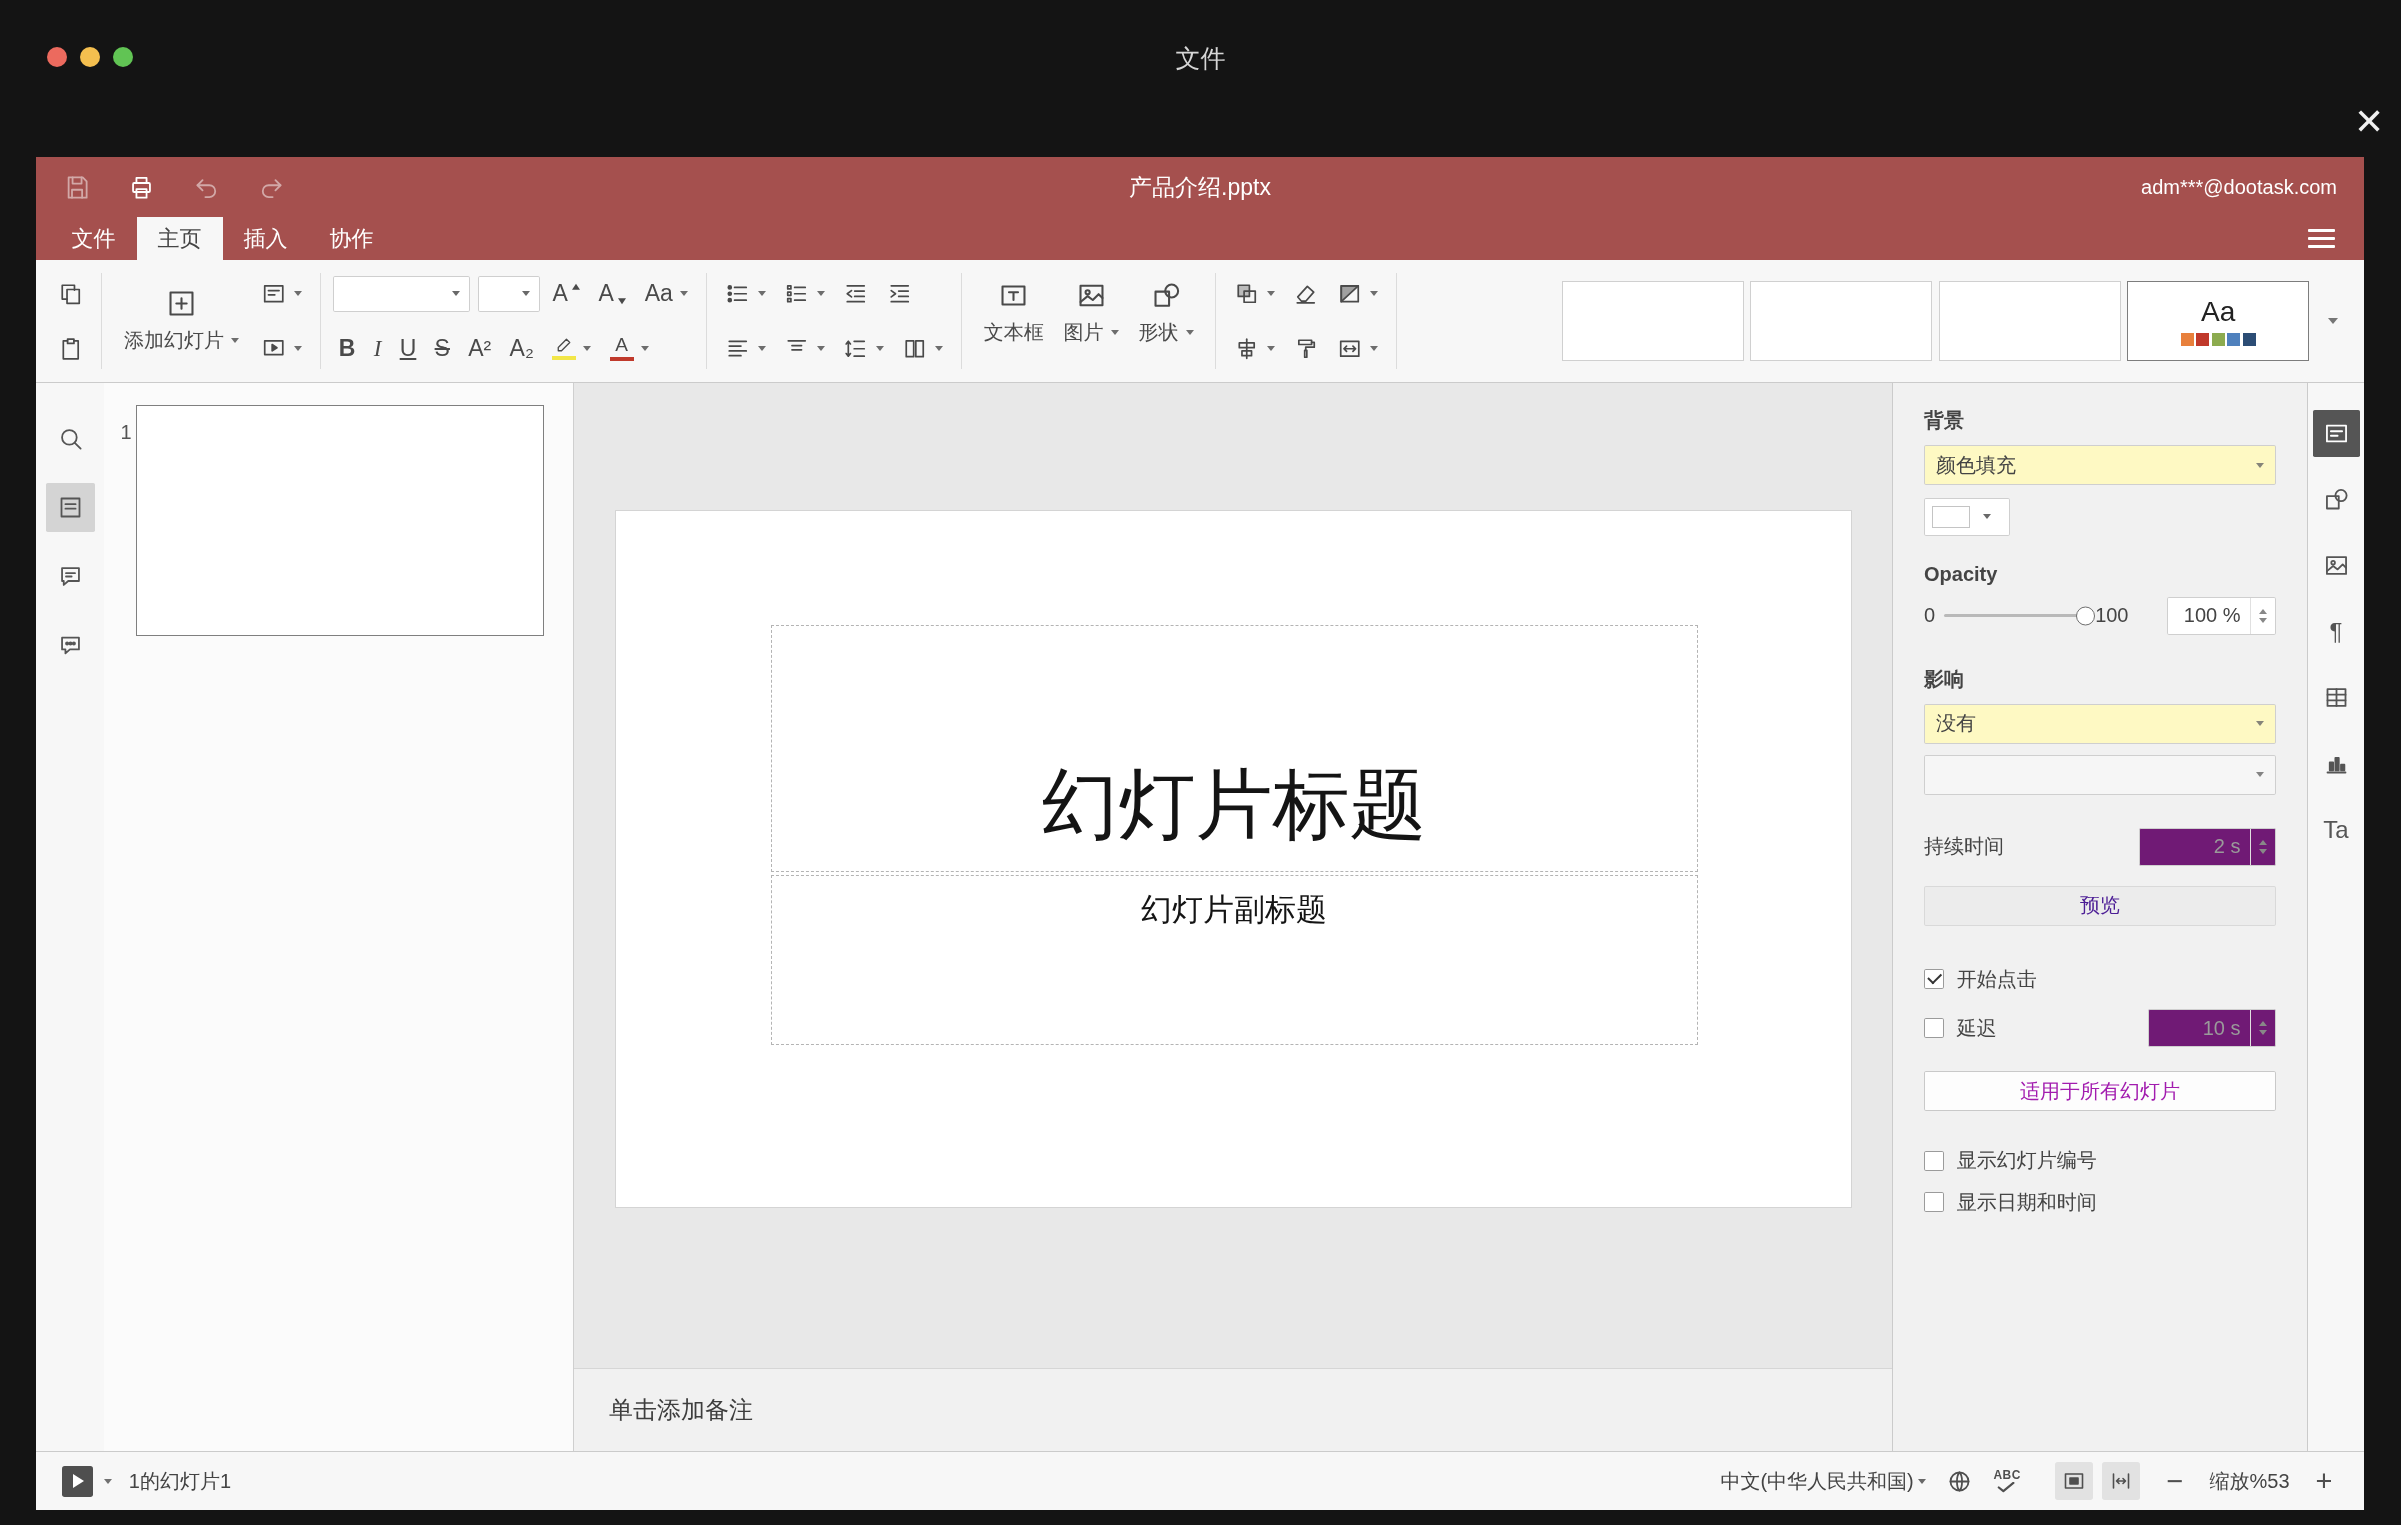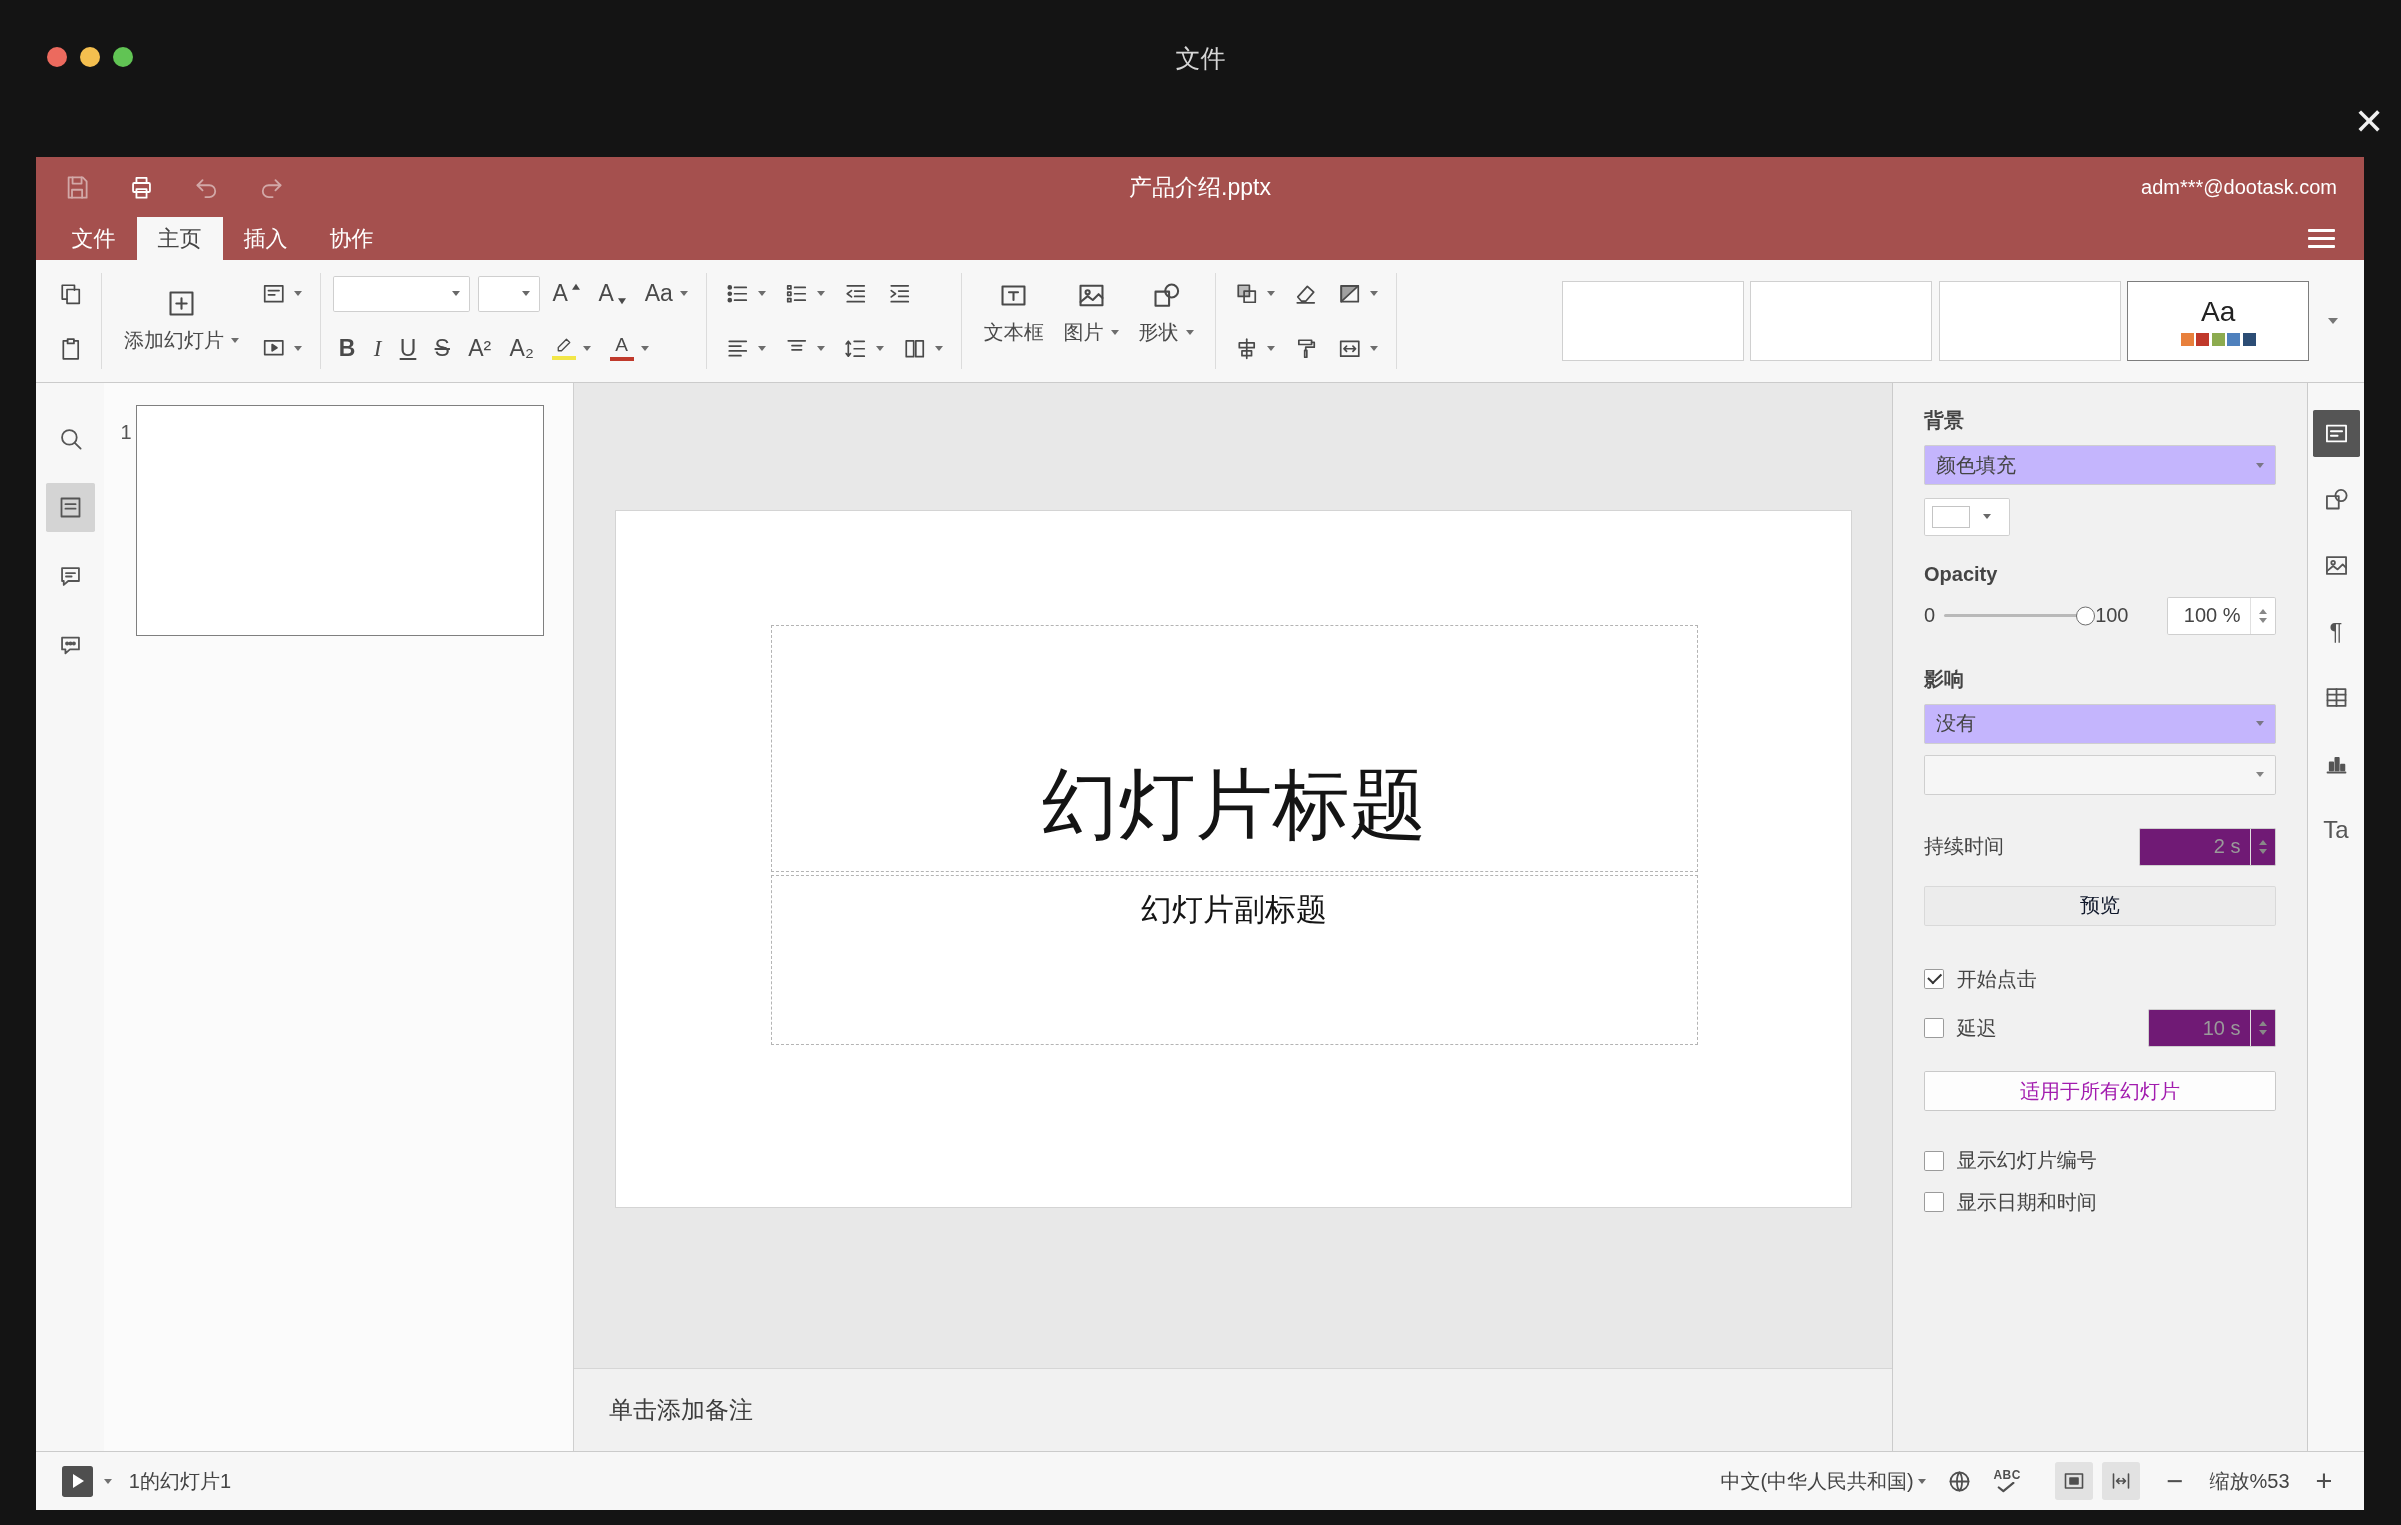--- a/index.html
+++ b/index.html
@@ -78,39 +78,39 @@
   .ph{position:absolute;border:1.8px dashed #b4b4b4;display:flex;justify-content:center}
   .ph-title{left:155px;top:114px;width:927px;height:247px;align-items:flex-end;padding-bottom:12.8px}
   .ph-title span{font-size:77px;color:#141414;white-space:nowrap}
   .ph-sub{left:155px;top:364px;width:927px;height:170px;align-items:flex-start;padding-top:12.8px}
   .ph-sub span{font-size:31px;color:#141414}
   .notes{height:83px;background:#f1f1f1;border-top:0.9px solid #d6d6d6;display:flex;align-items:center;padding-left:35px;font-size:24px;color:#3e3e3e;flex:none}
 
   
   .panel{width:415px;background:#f1f1f1;border-left:0.9px solid #cbcbcb;padding:24px 31px;font-size:20px;color:#444;overflow:hidden;flex:none}
   .p-label{font-weight:bold;margin-bottom:11px}
-  .select{height:40px;background:#c4b5fd;border:0.9px solid #cfcfcf;border-radius:1.8px;display:flex;align-items:center;justify-content:space-between;padding:0 11px;cursor:pointer}
+  .select{height:40px;background:#fef9c3;border:0.9px solid #cfcfcf;border-radius:1.8px;display:flex;align-items:center;justify-content:space-between;padding:0 11px;cursor:pointer}
   .select .caret{color:#666}
   .select.disabled{background:#f6f6f6;color:#999}
   .color-btn{margin-top:12.8px;width:86px;height:38px;background:#fff;border:0.9px solid #cfcfcf;border-radius:1.8px;display:flex;align-items:center;padding:0 7.3px;gap:8.2px;cursor:pointer}
   .swatch{width:38px;height:22px;background:#fff;border:0.9px solid #c4c4c4}
   .slider-row{display:flex;align-items:center;margin-top:9px;gap:9px}
   .track{width:142px;height:2.7px;background:#b9b9b9;border-radius:1.8px;position:relative;cursor:pointer}
   .knob{position:absolute;right:-9px;top:50%;transform:translateY(-50%);width:19px;height:19px;background:#fff;border:1.8px solid #6e6e6e;border-radius:50%;cursor:pointer}
   .spinbox{height:38px;background:#fff;border:0.9px solid #cfcfcf;border-radius:1.8px;display:flex;align-items:center}
   .spinbox .val{flex:1;text-align:right;padding-right:9px}
   .spinbox.disabled{background:#701a75;color:#9a9a9a}
   .spin{width:25.5px;border-left:0.9px solid #e0e0e0;height:100%;display:flex;flex-direction:column;align-items:center;justify-content:center;gap:4.6px;cursor:pointer}
   .spin i{width:0;height:0;border-left:4.6px solid transparent;border-right:4.6px solid transparent;display:block}
   .spin .su{border-bottom:5.5px solid #888}
   .spin .sd{border-top:5.5px solid #888}
   .w120{width:109px}.w150{width:137px}.w140{width:128px}
   .p-row{display:flex;align-items:center}
   .btn{width:100%;height:40px;border:0.9px solid #c9c9c9;border-radius:1.8px;background:#fdfdfd;font-size:20px;color:#a21caf;display:flex;align-items:center;justify-content:center;cursor:pointer}
-  .btn.disabled{background:#ececec;color:#0f172a;border-color:#d9d9d9}
+  .btn.disabled{background:#ececec;color:#4c1d95;border-color:#d9d9d9}
   .check-row{display:flex;align-items:center;gap:12.8px}
   .checkbox{width:20px;height:20px;background:#fff;border:0.9px solid #9b9b9b;border-radius:1.8px;position:relative;flex:none;cursor:pointer}
   .checkbox.checked::after{content:"";position:absolute;left:2.7px;top:2.7px;width:11px;height:5.5px;border-left:2.7px solid #333;border-bottom:2.7px solid #333;transform:rotate(-45deg)}
 
   .rail-right{width:57px;background:#f7f7f7;border-left:0.9px solid #cbcbcb;padding-top:27px;display:flex;flex-direction:column;align-items:center;gap:19px;flex:none}
   .rail-right .rail-item{width:47px;height:47px}
 
   
   .statusbar{height:59px;flex:none;background:#f7f7f7;border-top:0.9px solid #cbcbcb;display:flex;align-items:center;padding:0 25.5px;font-size:20px;color:#444}
   .sb-play{width:31px;height:31px;background:#4f4f4f;border-radius:2.7px;display:flex;align-items:center;justify-content:center;margin-right:7.3px}

